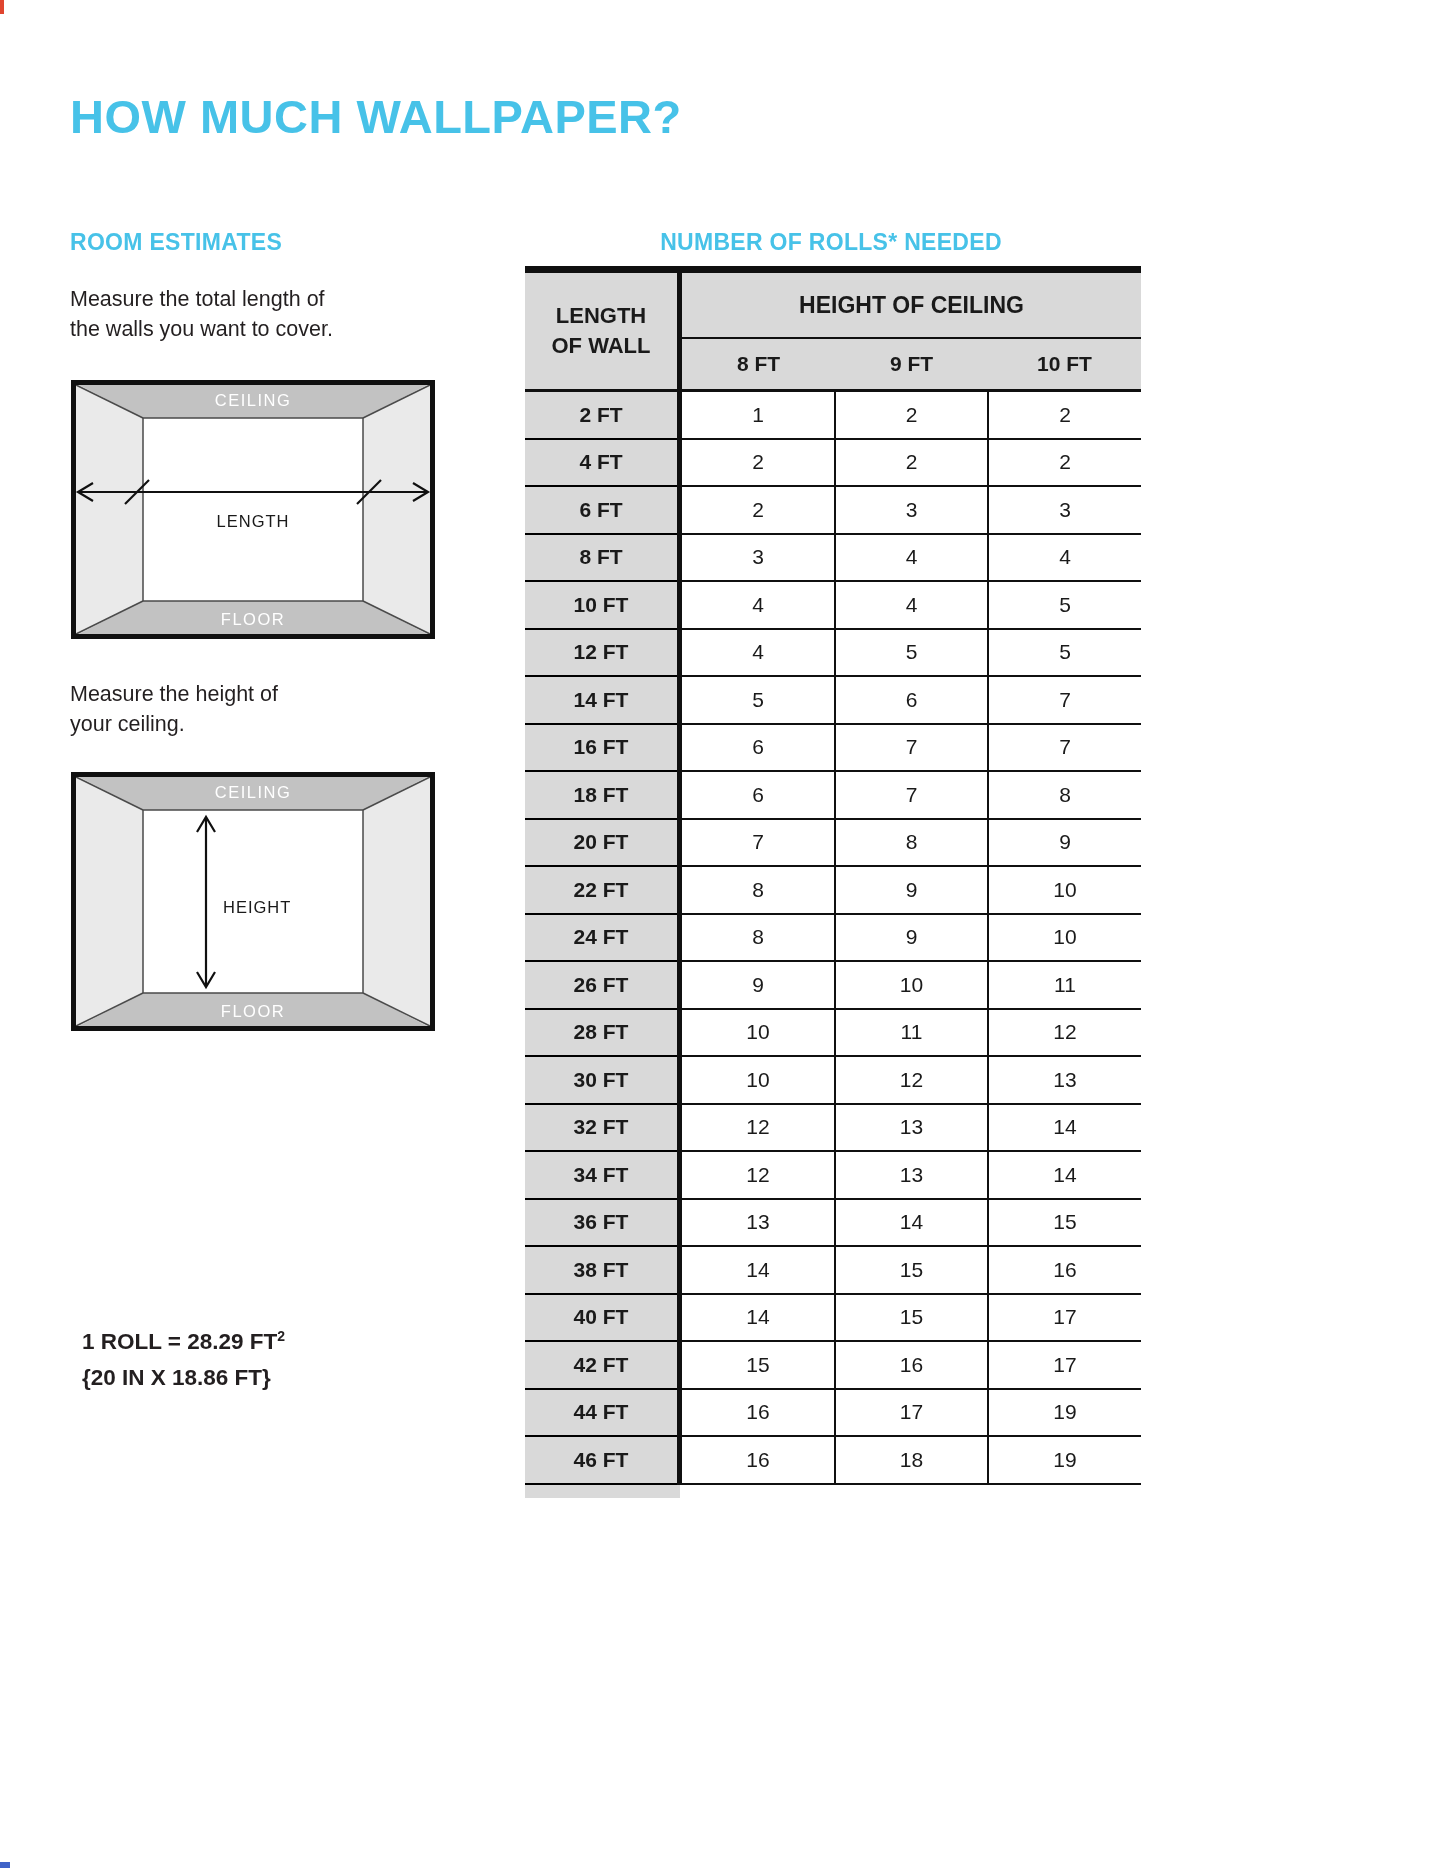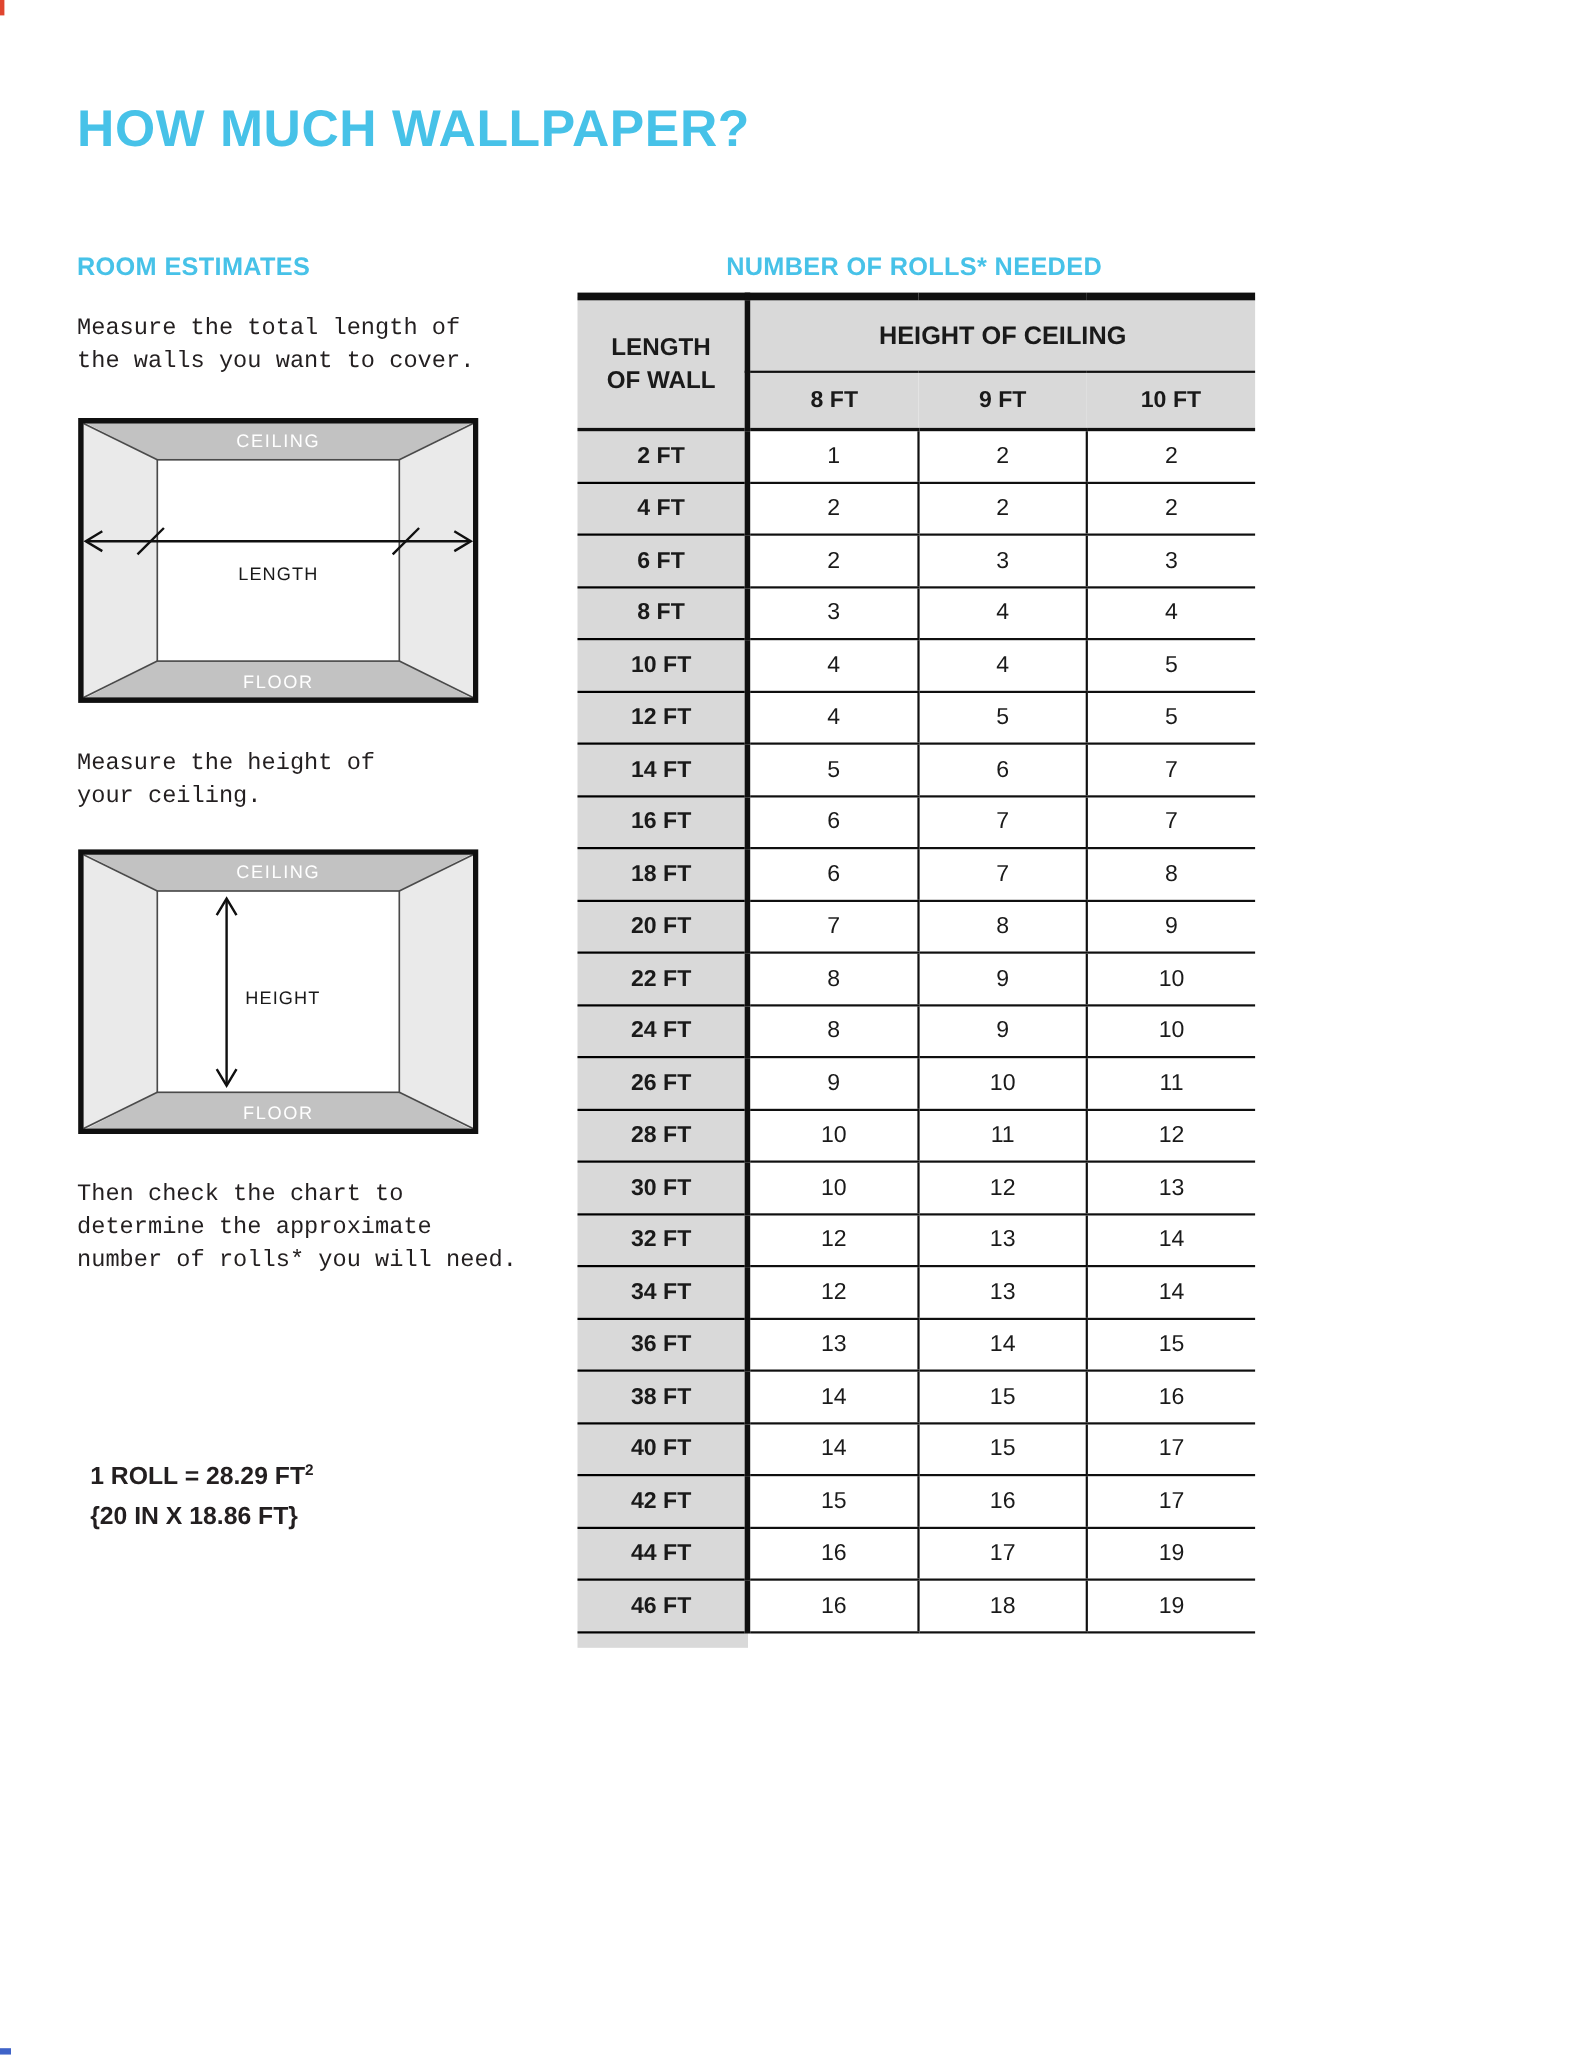--- a/index.html
+++ b/index.html
@@ -33,21 +33,20 @@
   .table-title { left: 525px; top: 229px; width: 612px; text-align: center; }
 
   
   .para {
     position: absolute;
     left: 70px;
     font-size: 21.5px;
     line-height: 1.4;
     white-space: pre-line;
     color: #231f20;
-    font-family: Liberation Mono, monospace;
   }
   .para-1 { top: 284px; }
   .para-2 { top: 679px; }
   .para-3 { top: 1071px; }
 
   .footnote {
     position: absolute;
     left: 70px; top: 1244px;
     font-size: 22.5px;
     font-weight: bold;
@@ -188,23 +187,20 @@
     <text x="182" y="26" text-anchor="middle" font-size="16.5" letter-spacing="1.5" fill="#ffffff">CEILING</text>
     <text x="182" y="245" text-anchor="middle" font-size="16.5" letter-spacing="1.5" fill="#ffffff">FLOOR</text>
     <g>
       <line x1="135" y1="46" x2="135" y2="214" stroke="#101010" stroke-width="2.2"></line>
       <path d="M126,60 L135,45 L144,60" fill="none" stroke="#101010" stroke-width="2.2"></path>
       <path d="M126,200 L135,215 L144,200" fill="none" stroke="#101010" stroke-width="2.2"></path>
     </g>
     <text x="152" y="141" text-anchor="start" font-size="16.5" letter-spacing="1" fill="#1a1a1a">HEIGHT</text>
   </svg>
 
-  <div class="para para-3">Then check the chart to
-determine the approximate
-number of rolls* you will need.</div>
 
 
   <div class="roll-info">
     <div><span>1 ROLL = 28.29 FT</span><sup>2</sup></div>
     <div>{20 IN X 18.86 FT}</div>
   </div>
 
   <table class="rolls-table">
     <thead>
       <tr>

